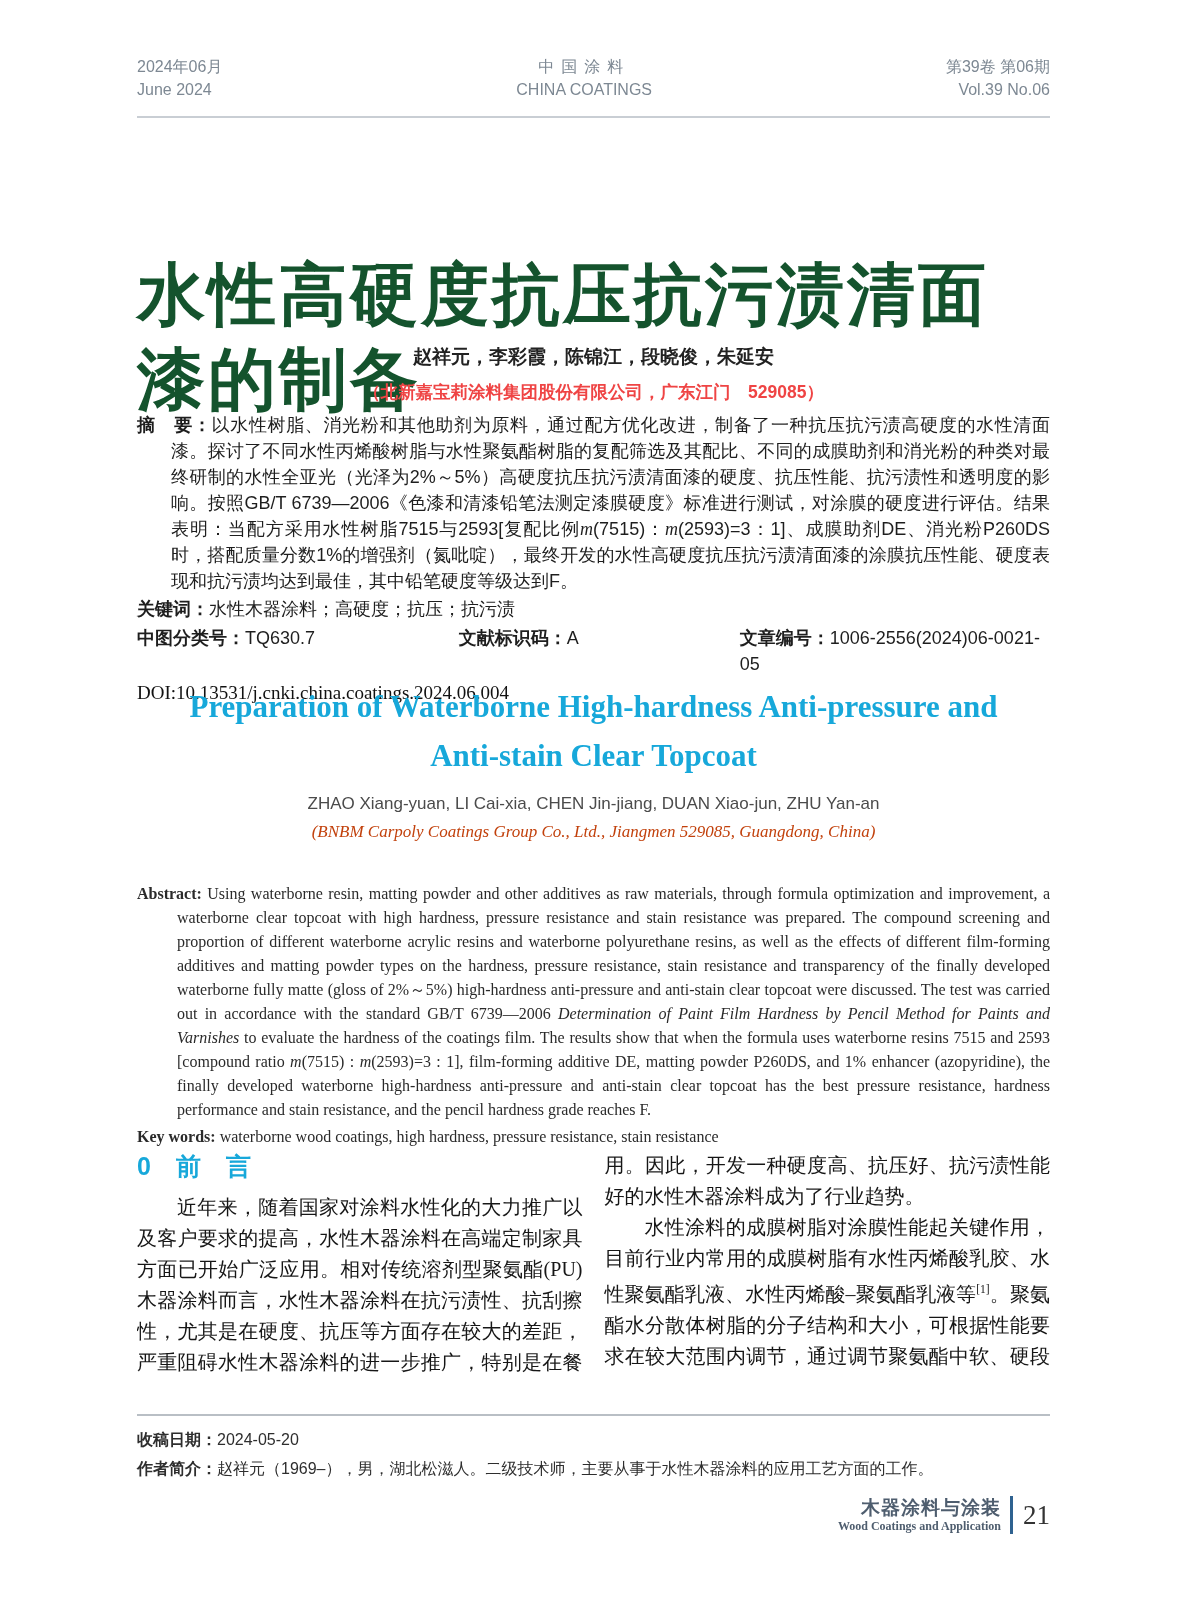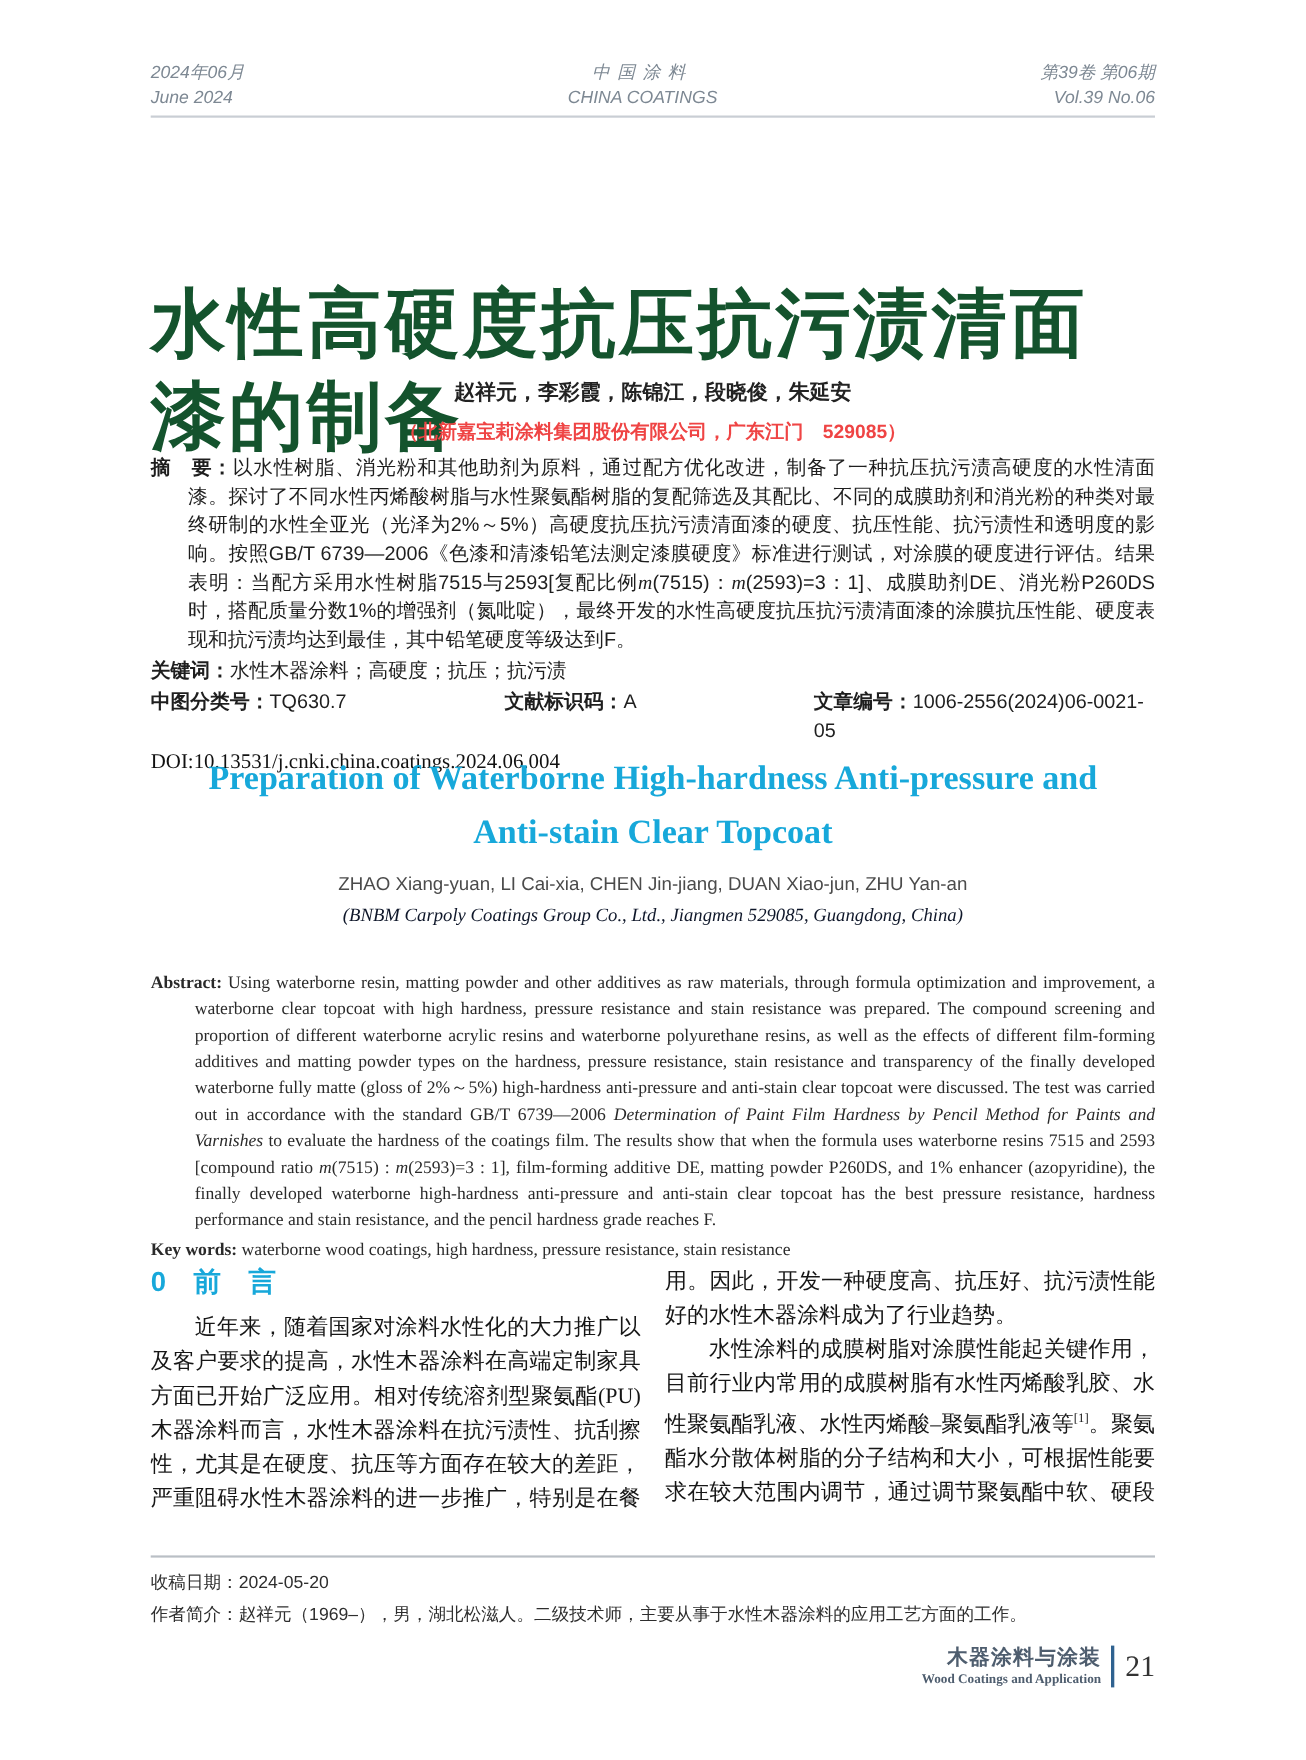--- a/index.html
+++ b/index.html
@@ -10,21 +10,21 @@
     margin:0 auto; background:#ffffff;
     overflow:hidden;
     font-family:"Liberation Sans", sans-serif;
     color:#1c1c1c;
   }
   .abs { position:absolute; left:137px; width:913px; }
 
   
   .jh { top:55px; display:flex; justify-content:space-between; align-items:flex-start;
         color:#7d8893; font-size:16px; line-height:23px;
-        border-bottom:2px solid #c9ced4; padding-bottom:4px;font-style:italic; }
+        border-bottom:2px solid #c9ced4; padding-bottom:15px; }
   .jh-center { text-align:center; }
   .jh-cn-name { letter-spacing:7px; }
   .jh-right { text-align:right; }
 
   
   .title-cn { top:252px; text-align:left; font-size:68px; font-weight:bold;
               letter-spacing:3px; color:#14532d; line-height:1.25; }
   .authors-cn { top:344px; text-align:center; font-size:19px; font-weight:bold; color:#222; }
   .affil-cn { top:380px; text-align:center; font-size:17.5px; font-weight:700; color:#ef4444; }
 
@@ -38,21 +38,21 @@
   .meta-doc { width:290px; }
   .doi-line { margin-top:3px; font-family:"Liberation Serif", serif; font-size:19px; color:#111; }
   .it { font-style:italic; font-family:"Liberation Serif", serif; }
 
   
   .title-en { top:682px; text-align:center; color:#17a8da;
               font-family:"Liberation Serif", serif; font-weight:bold;
               font-size:31px; line-height:49px; }
   .authors-en { top:794px; text-align:center; font-size:17px; color:#4b4b4b; }
   .affil-en { top:822px; text-align:center; font-family:"Liberation Serif", serif;
-              font-style:italic; font-size:17px; color:#0f172a; }
+              font-style:italic; font-size:17px; color:#c2410c; }
 
   
   .block-en { top:882px; font-family:"Liberation Serif", serif; font-size:16px;
               line-height:24px; color:#2a2a2a; }
   .abstract-en { text-align:justify; padding-left:40px; text-indent:-40px; }
   .kw-en { margin-top:3px; }
   .lbl-serif { font-weight:bold; }
 
   
   .intro { top:1150px; height:226px; overflow:hidden; display:flex; gap:22px; }
@@ -60,21 +60,21 @@
   .sec-heading { color:#17a8da; font-size:25px; font-weight:bold; line-height:1;
                  margin:4px 0 13px 0; }
   .body-p { font-family:"Liberation Serif", serif; font-size:20px; line-height:31px;
             text-align:justify; color:#161616; }
   .fl-indent { text-indent:40px; }
   sup { font-size:0.58em; }
 
   
   .footnote { top:1414px; border-top:2px solid #b9bfc5; padding-top:9px;
               font-size:16px; line-height:29px; color:#2e2e2e; }
-  .fn-lbl { font-weight:400; }
+  .fn-lbl { font-weight:700; }
 
   
   .page-footer { top:1496px; display:flex; justify-content:flex-end; align-items:center; }
   .pf-names { text-align:right; color:#4e5d6e; }
   .pf-cn { font-size:19px; font-weight:bold; letter-spacing:1px; line-height:22px; }
   .pf-en { font-size:12px; font-family:"Liberation Serif", serif; font-weight:bold;
            line-height:15px; }
   .pf-bar { width:3px; height:38px; background:#2f6290; margin:0 10px 0 9px; }
   .pf-num { font-family:"Liberation Serif", serif; font-size:27px; color:#333; }
 </style>

